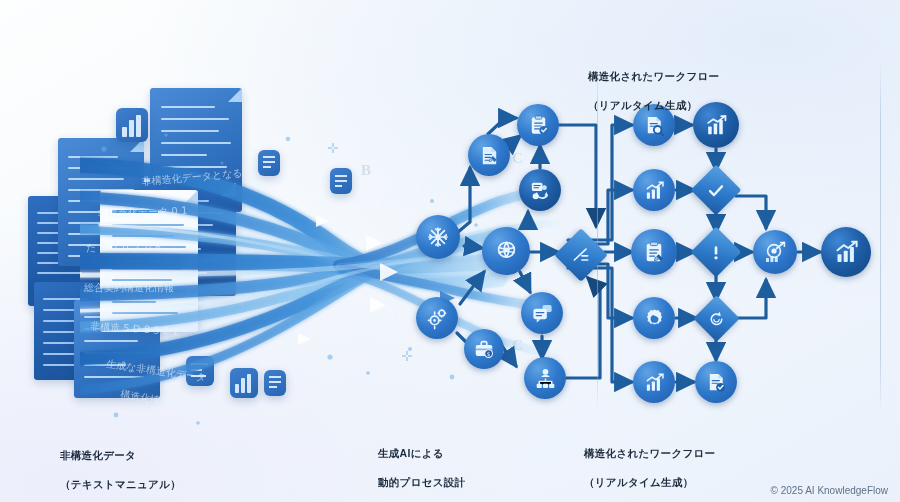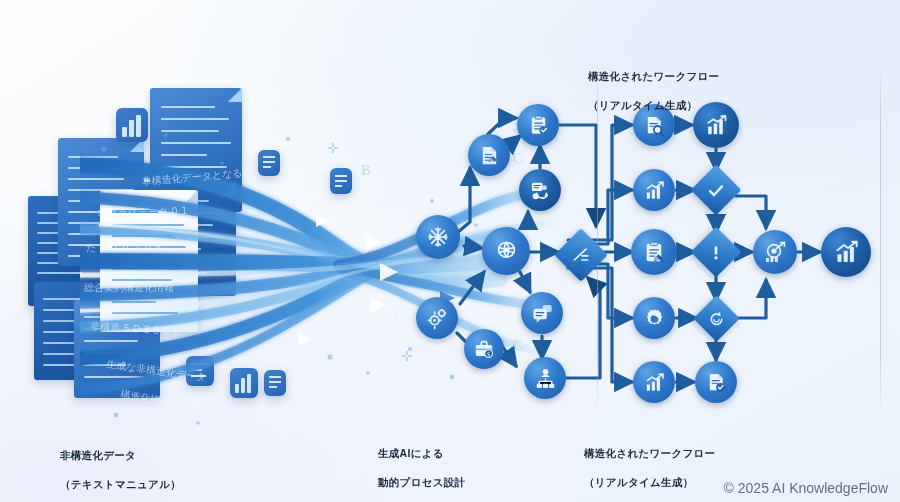--- a/index.html
+++ b/index.html
@@ -20,21 +20,21 @@
   .abs{position:absolute;}
   .lbl{
     position:absolute;text-align:left;color:#1b2a3d;
     font-weight:bold;line-height:1.35;letter-spacing:.3px;
     white-space:pre-line;
   }
   .lbl-sm{font-size:10.5px;}
   .lbl-xs{font-size:9px;font-weight:bold;}
   .copyright{
     position:absolute;right:12px;bottom:6px;
-    font-size:14px;color:#5e7186;font-weight:normal;
+    font-size:10px;color:#5e7186;font-weight:normal;
   }
   .divider{
     position:absolute;width:1px;
     background:linear-gradient(to bottom,rgba(150,180,215,0) 0%,rgba(150,180,215,.55) 18%,rgba(150,180,215,.55) 82%,rgba(150,180,215,0) 100%);
   }
 
   
   .doc{
     position:absolute;border-radius:3px;
     box-shadow:0 3px 9px rgba(32,74,128,.22);

